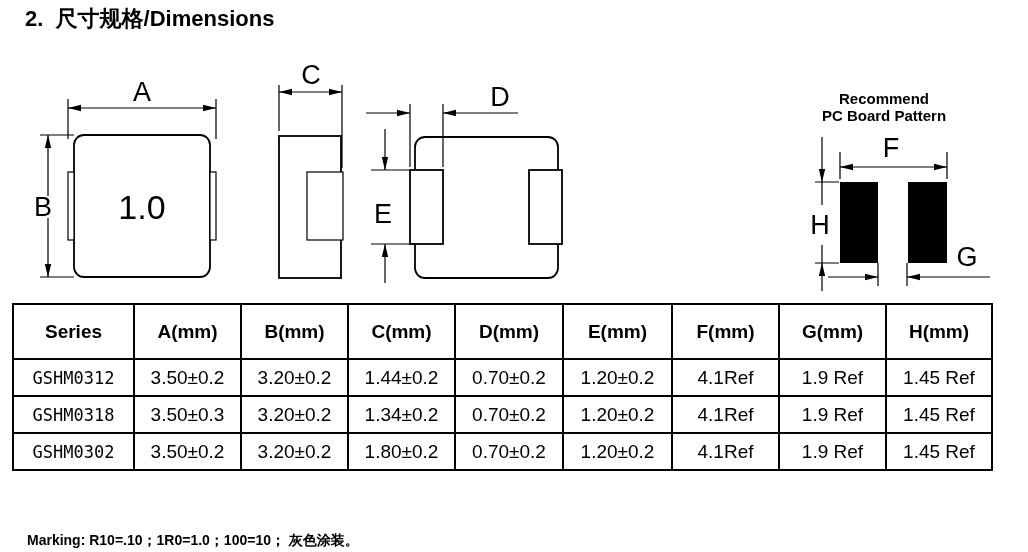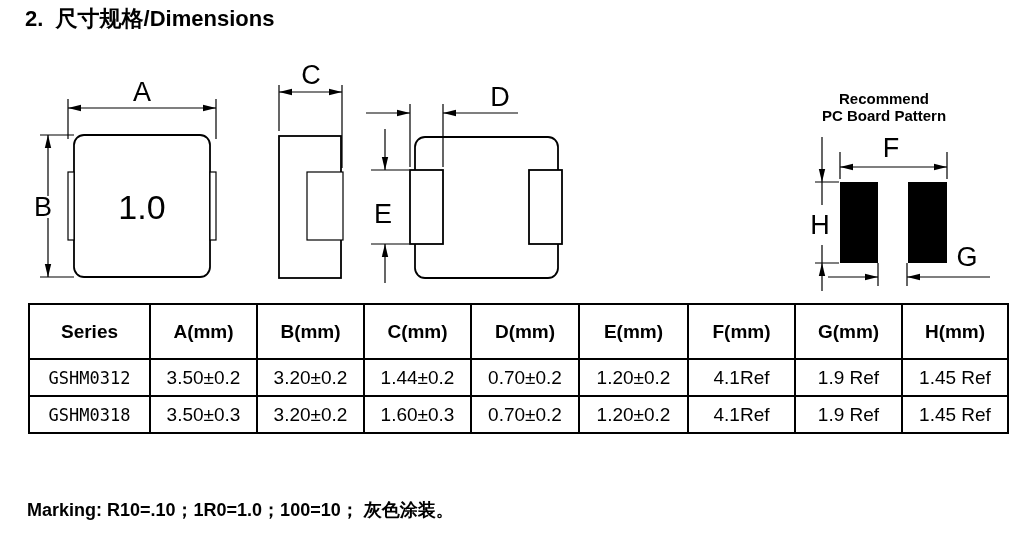--- a/index.html
+++ b/index.html
@@ -13,34 +13,34 @@
   }
   svg.drawings { position:absolute; left:0; top:0; width:1028px; height:302px; }
   svg .ln   { stroke:#000; stroke-width:1.2; fill:none; }
   svg .part { stroke:#000; stroke-width:1.8; fill:#fff; }
   svg .pad-filled { fill:#000; stroke:none; }
   svg text  { font-family:"Liberation Sans", sans-serif; fill:#000; }
   svg .dim-label  { font-size:27px; text-anchor:middle; }
   svg .part-label { font-size:34px; text-anchor:middle; }
   svg .pcb-title  { font-size:15px; font-weight:bold; text-anchor:middle; }
   table.dim-table {
-    position:absolute; left:28px; top:303px; width:979px;
+    position:absolute; left:12px; top:303px; width:979px;
     border-collapse:collapse; table-layout:fixed;
   }
   .dim-table th, .dim-table td {
     border:2px solid #000; text-align:center; vertical-align:middle;
     padding:0; font-size:19px; overflow:hidden;
   }
   .dim-table thead tr { height:55px; }
   .dim-table tbody tr { height:37px;margin-top:47px; }
   .dim-table th { font-weight:bold; }
   .dim-table td.series-cell { font-family:"DejaVu Sans Mono", monospace; font-size:17px; }
   .marking-note {
-    position:absolute; left:27px; top:498px;
-    font-size:18px; font-weight:bold; white-space:pre;text-align:center;
+    position:absolute; left:27px; top:532px;
+    font-size:14px; font-weight:bold; white-space:pre;text-align:center;
   }
 </style>
 </head>
 <body>
 
 <div class="page">
 
   <div class="doc-title">2.  尺寸规格/Dimensions</div>
 
   <svg class="drawings" viewBox="0 0 1028 302">
@@ -156,21 +156,32 @@
         <td>0.70±0.2</td>
         <td>1.20±0.2</td>
         <td>4.1Ref</td>
         <td>1.9 Ref</td>
         <td>1.45 Ref</td>
       </tr>
       <tr>
         <td class="series-cell">GSHM0318</td>
         <td>3.50±0.3</td>
         <td>3.20±0.2</td>
-        <td>1.60±0.3</td>
+        <td>1.34±0.2</td>
+        <td>0.70±0.2</td>
+        <td>1.20±0.2</td>
+        <td>4.1Ref</td>
+        <td>1.9 Ref</td>
+        <td>1.45 Ref</td>
+      </tr>
+      <tr>
+        <td class="series-cell">GSHM0302</td>
+        <td>3.50±0.2</td>
+        <td>3.20±0.2</td>
+        <td>1.80±0.2</td>
         <td>0.70±0.2</td>
         <td>1.20±0.2</td>
         <td>4.1Ref</td>
         <td>1.9 Ref</td>
         <td>1.45 Ref</td>
       </tr>
     </tbody>
   </table>
 
   <div class="marking-note">Marking: R10=.10；1R0=1.0；100=10； 灰色涂装。</div>

